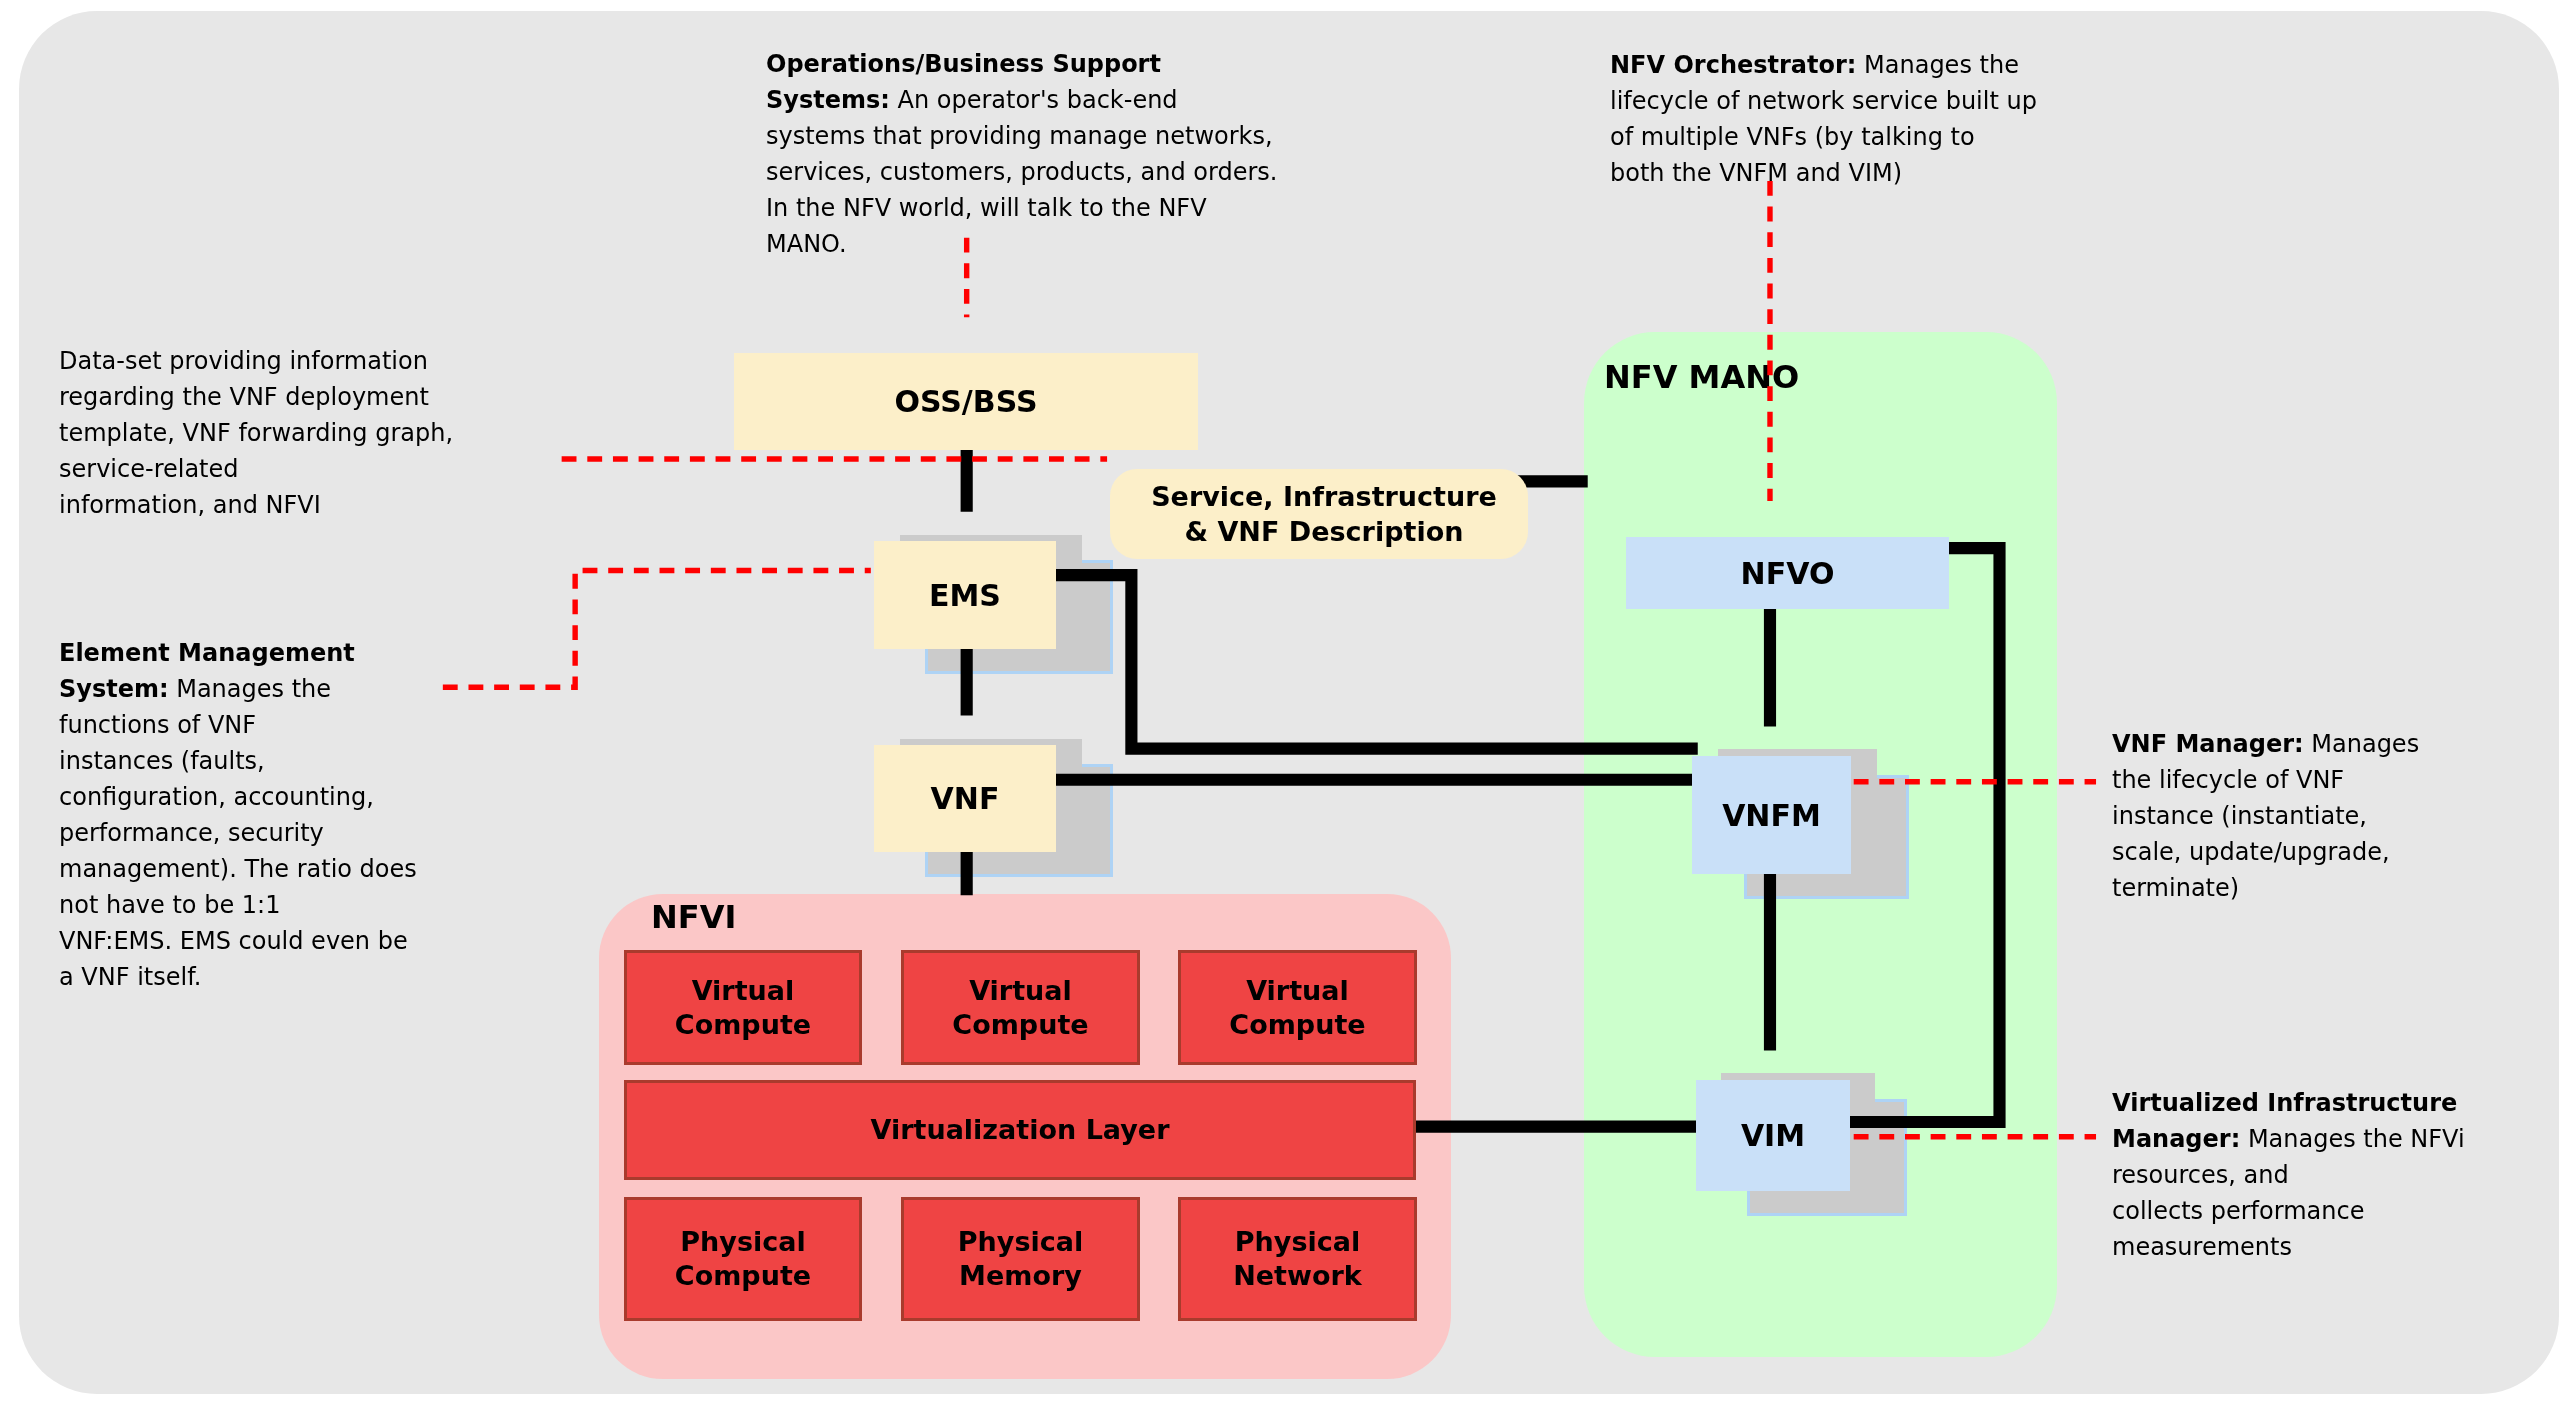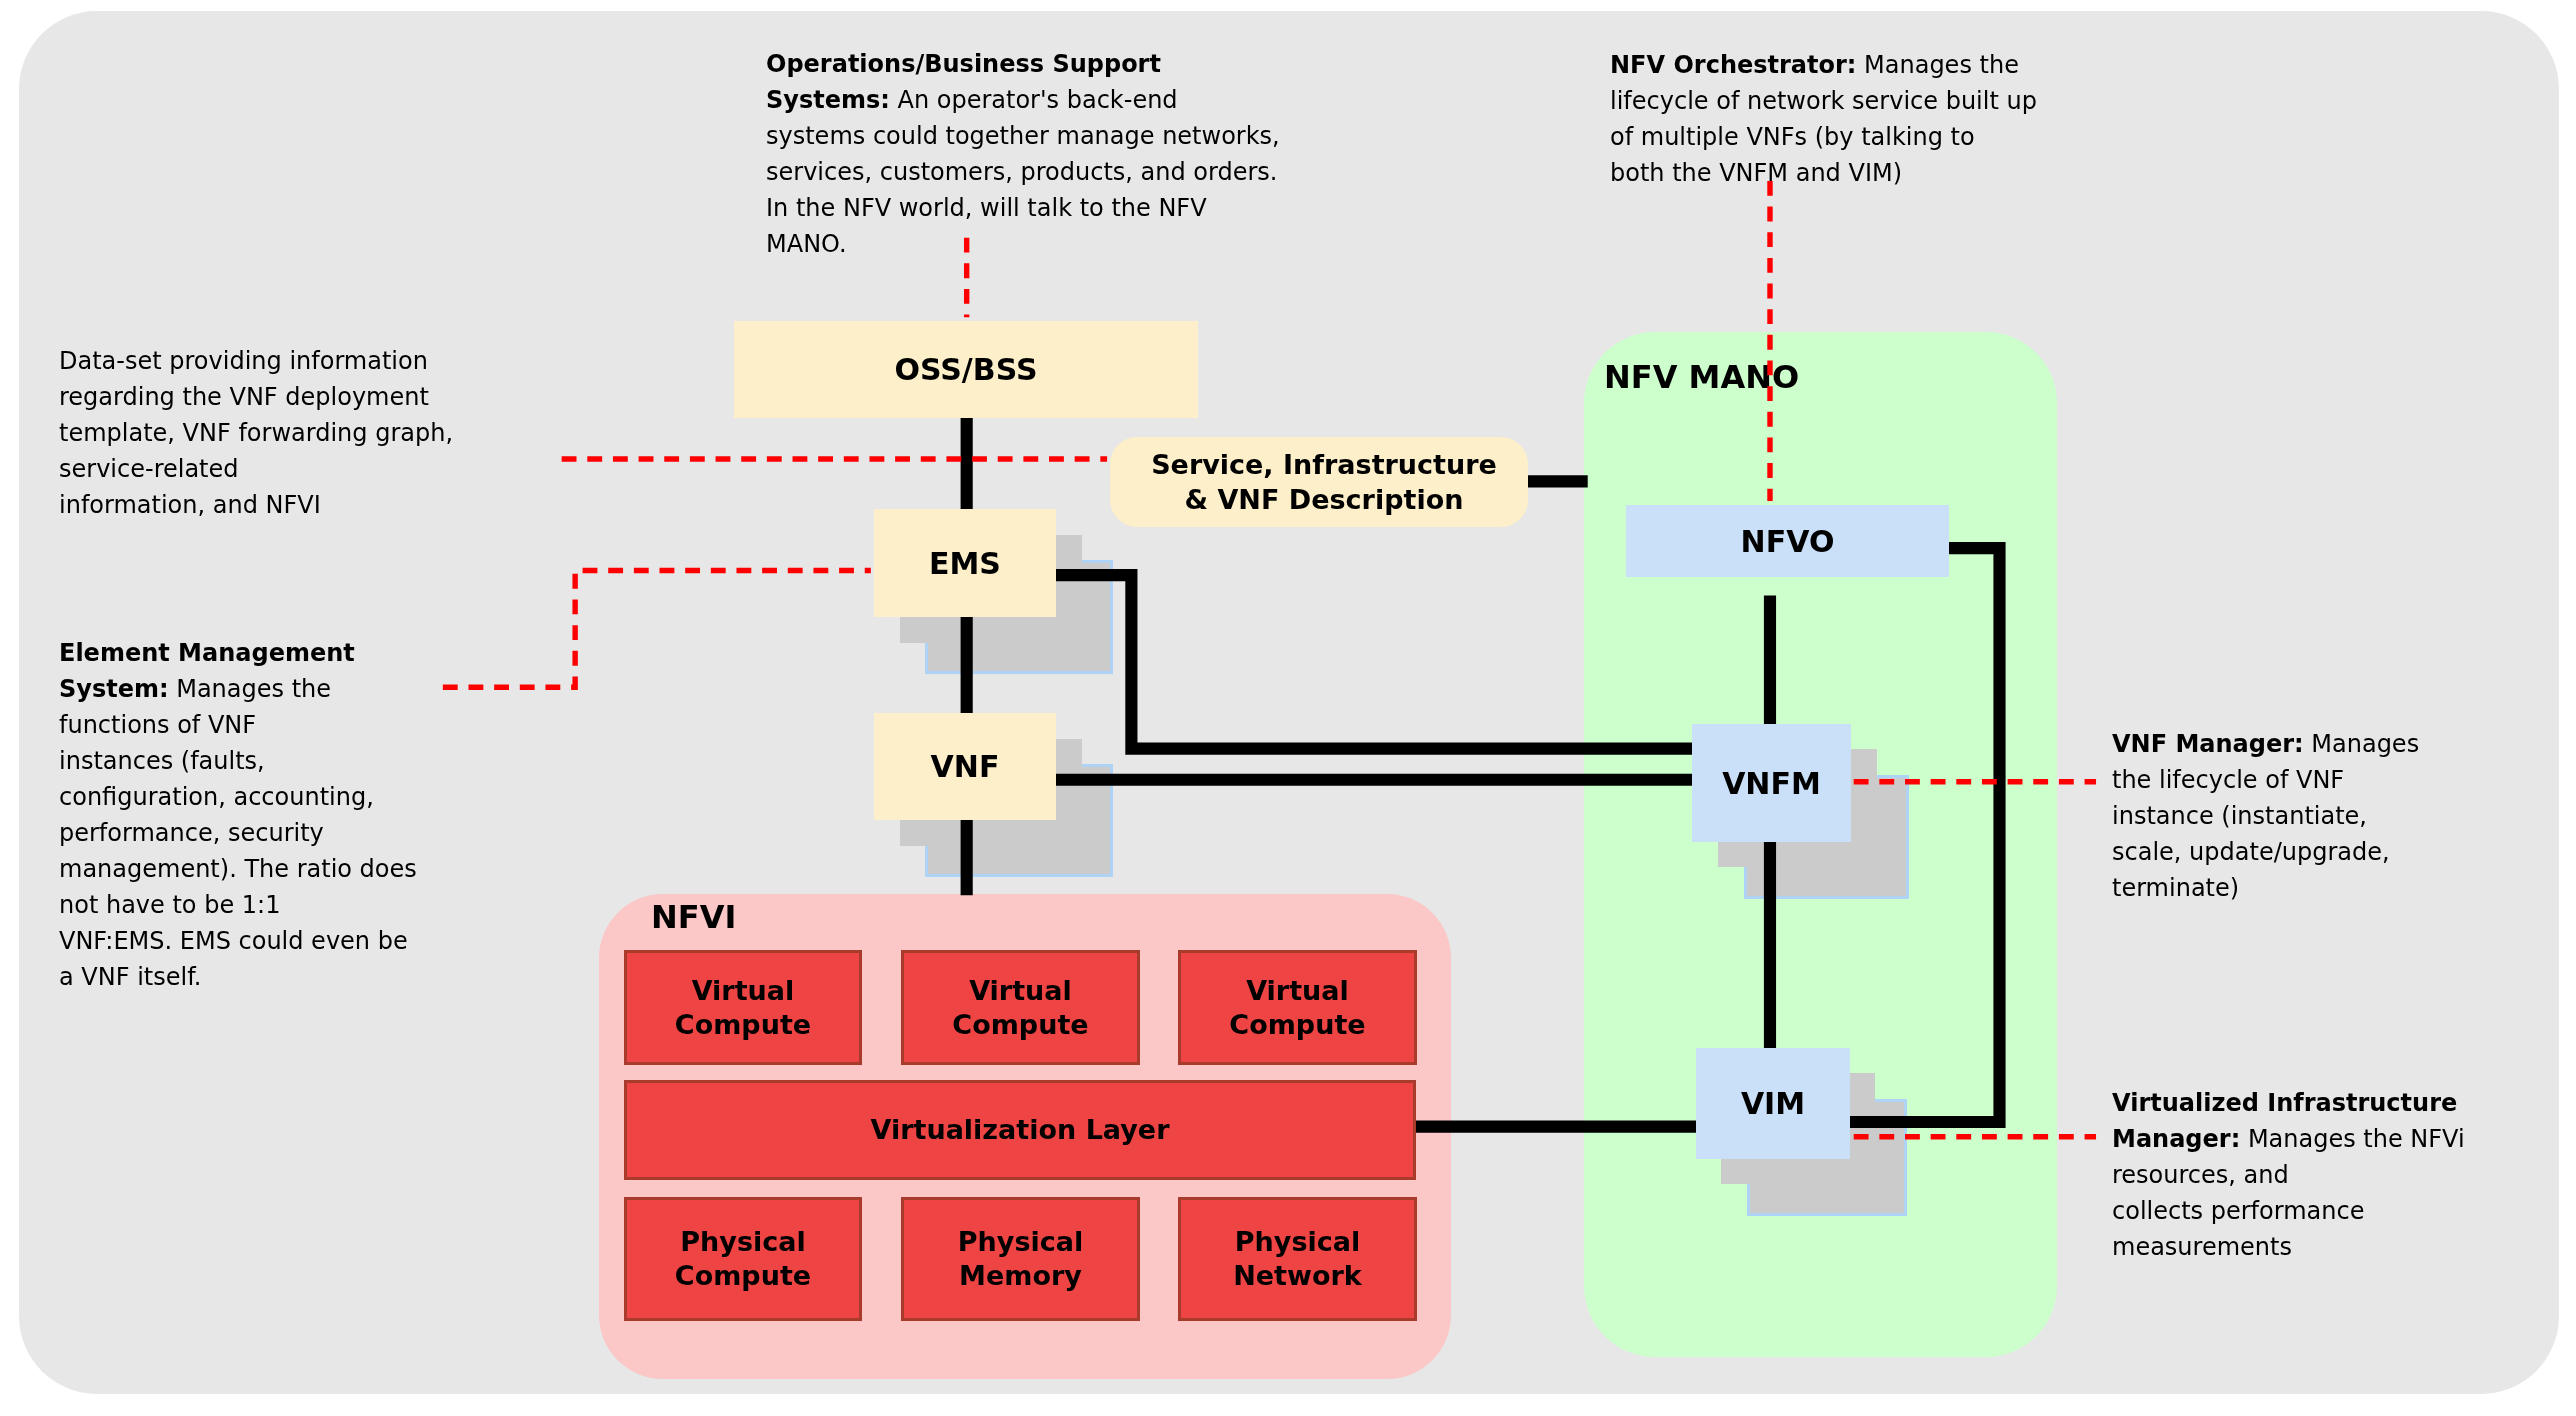--- a/index.html
+++ b/index.html
@@ -8,21 +8,21 @@
   .bg{position:absolute;left:19px;top:10.8px;width:2540px;height:1383px;background:#e7e7e7;border-radius:78px;}
   
   .panel{position:absolute;}
   .panel-mano{left:1584px;top:332px;width:473px;height:1025px;background:#ccffcc;border-radius:71px;}
   .panel-nfvi{left:599px;top:894px;width:852px;height:485px;background:#fbc7c7;border-radius:64px;}
   .panel-label{position:absolute;font-weight:bold;font-size:32px;}
   
   svg.lines{position:absolute;left:0;top:0;pointer-events:none;}
   
   .box{position:absolute;display:flex;align-items:center;justify-content:center;text-align:center;
-       font-weight:bold;font-size:30px;white-space:pre-line;}
+       font-weight:bold;font-size:30px;white-space:pre-line;margin-top:32px;}
   .cream{background:#fcefc9;}
   .blue{background:#c9e0f8;}
   .rounded{border-radius:27px;padding-left:10px;}
   .shadow1{position:absolute;background:#cbcbcb;}
   .shadow2{position:absolute;background:#cbcbcb;border:3.4px solid #aed3f5;}
   .pinkbox{position:absolute;display:flex;align-items:center;justify-content:center;text-align:center;
            font-weight:bold;font-size:27px;line-height:34px;background:#ef4444;border:3.4px solid #a93b2d;white-space:pre-line;}
   .svcbox{font-size:27px;line-height:35px;}
   
   .annot{position:absolute;font-size:24px;line-height:36px;}
@@ -91,21 +91,21 @@
   <div class="pinkbox" style="left:624px;top:1197px;width:232px;height:118px;">Physical
 Compute</div>
   <div class="pinkbox" style="left:901px;top:1197px;width:233px;height:118px;">Physical
 Memory</div>
   <div class="pinkbox" style="left:1178px;top:1197px;width:233px;height:118px;">Physical
 Network</div>
 
   <div class="annot" style="left:766px;top:46px;">
     <div class="al"><span class="b">Operations/Business Support</span><span></span></div>
     <div class="al"><span class="b">Systems:</span><span> An operator's back-end</span></div>
-    <div class="al"><span class="b"></span><span>systems could together manage networks,</span></div>
+    <div class="al"><span class="b"></span><span>systems that providing manage networks,</span></div>
     <div class="al"><span class="b"></span><span>services, customers, products, and orders.</span></div>
     <div class="al"><span class="b"></span><span>In the NFV world, will talk to the NFV</span></div>
     <div class="al"><span class="b"></span><span>MANO.</span></div>
   </div>
 
   <div class="annot" style="left:1610px;top:47px;">
     <div class="al"><span class="b">NFV Orchestrator:</span><span> Manages the</span></div>
     <div class="al"><span class="b"></span><span>lifecycle of network service built up</span></div>
     <div class="al"><span class="b"></span><span>of multiple VNFs (by talking to</span></div>
     <div class="al"><span class="b"></span><span>both the VNFM and VIM)</span></div>

